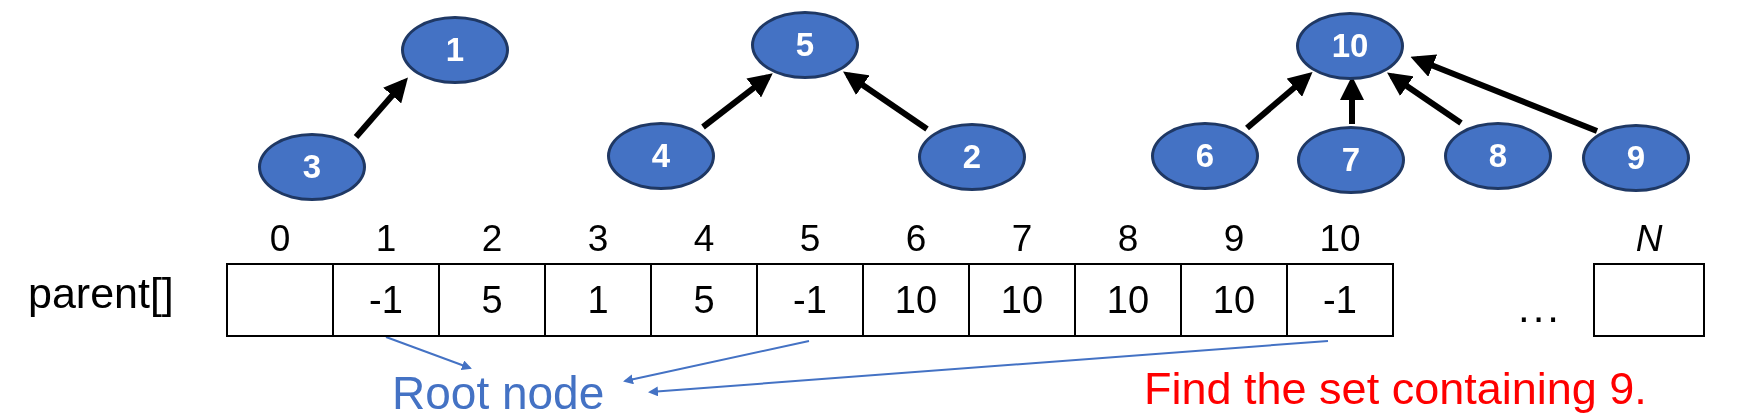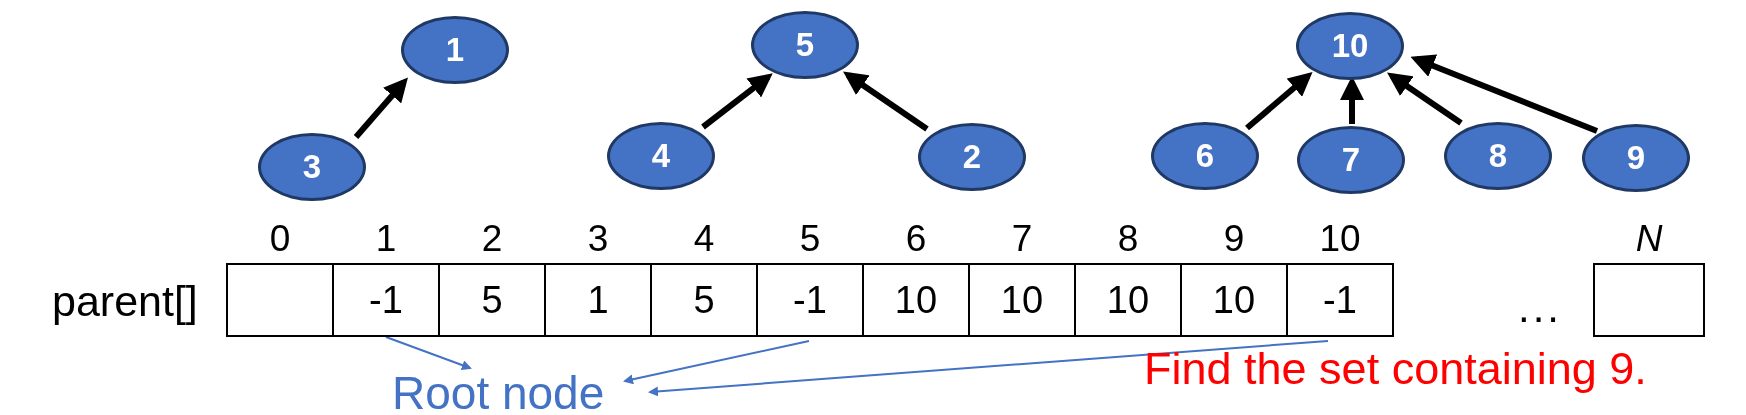--- a/index.html
+++ b/index.html
@@ -20,28 +20,28 @@
         justify-content:center;box-sizing:border-box;z-index:2;}
 
   
   .arr-col{position:absolute;width:108px;z-index:2;}
   .arr-index{width:108px;height:48px;line-height:48px;text-align:center;
              font-size:37px;color:#000;}
   .arr-cell{width:108px;height:74px;border:2px solid #000;box-sizing:border-box;
             display:flex;align-items:center;justify-content:center;
             font-size:38px;color:#000;background:#fff;}
   .arr-index-italic{font-style:italic;}
-  #array-label{position:absolute;left:28px;top:277px;font-size:43px;color:#000;z-index:2;margin-left:24px;}
+  #array-label{position:absolute;left:28px;top:269px;font-size:43px;color:#000;z-index:2;}
   #ellipsis{position:absolute;left:1498px;top:284px;width:84px;text-align:center;
             font-size:42px;letter-spacing:3px;color:#000;z-index:2;}
 
   
   #root-note{position:absolute;left:392px;top:366px;font-size:46px;
              color:var(--annotation_blue,#4472C4);z-index:3;white-space:nowrap;}
-  #find-note{position:absolute;left:1144px;top:343px;font-size:45px;
+  #find-note{position:absolute;left:1144px;top:363px;font-size:45px;
              color:var(--annotation_red,#FF0000);z-index:3;white-space:nowrap;}
 </style>
 </head>
 <body>
 
 <div id="canvas">
 
   <svg id="edges" width="1746" height="415" viewBox="0 0 1746 415">
     <defs>
       <marker id="mB" markerWidth="4" markerHeight="4" refX="3" refY="2" orient="auto">

